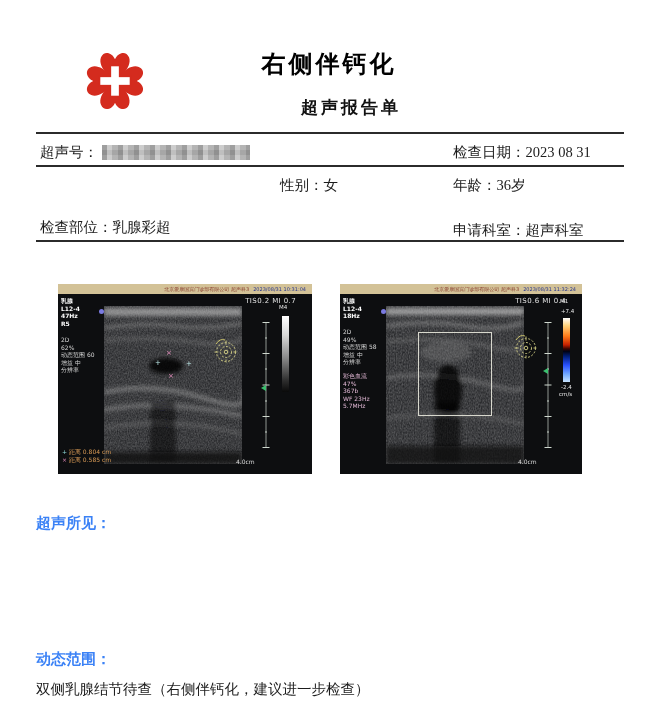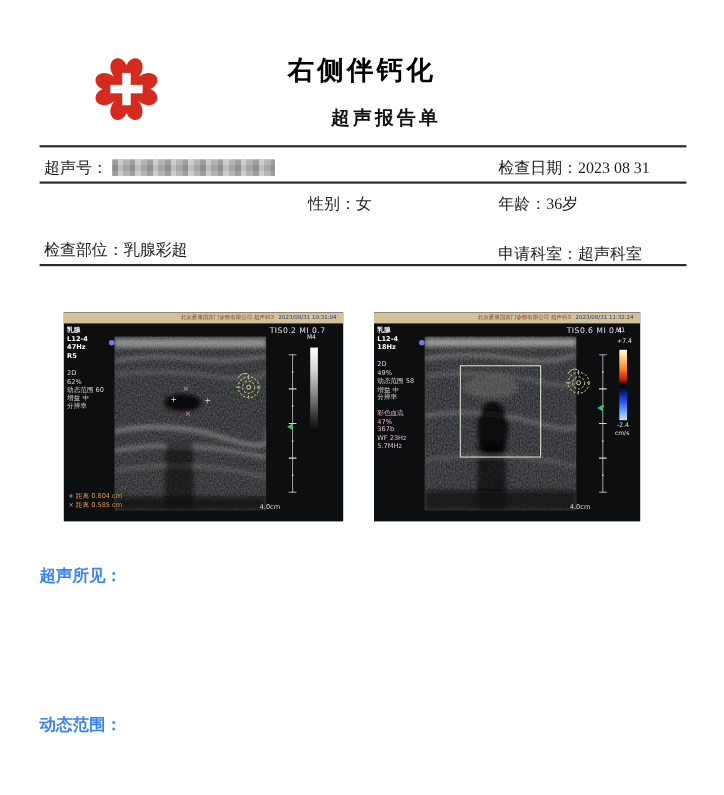--- a/index.html
+++ b/index.html
@@ -270,14 +270,15 @@
     <div class="abs colorbar" style="left:223px;top:34px;height:64px;"></div>
     <div class="abs ticklabel" style="left:221px;top:100px;">-2.4</div>
     <div class="abs ticklabel" style="left:219px;top:107px;">cm/s</div>
 
     <div class="abs depth" style="left:178px;top:174px;">4.0cm</div>
   </div>
 
   <div class="abs seclabel" style="left:36px;top:514px;">超声所见：</div>
 
   <div class="abs seclabel" style="left:36px;top:650px;">动态范围：</div>
+  <div class="abs secbody" style="left:36px;top:676px;width:590px;">双侧乳腺结节待查（右侧伴钙化，建议进一步检查）</div>
 
 </div>
 
 </body></html>

